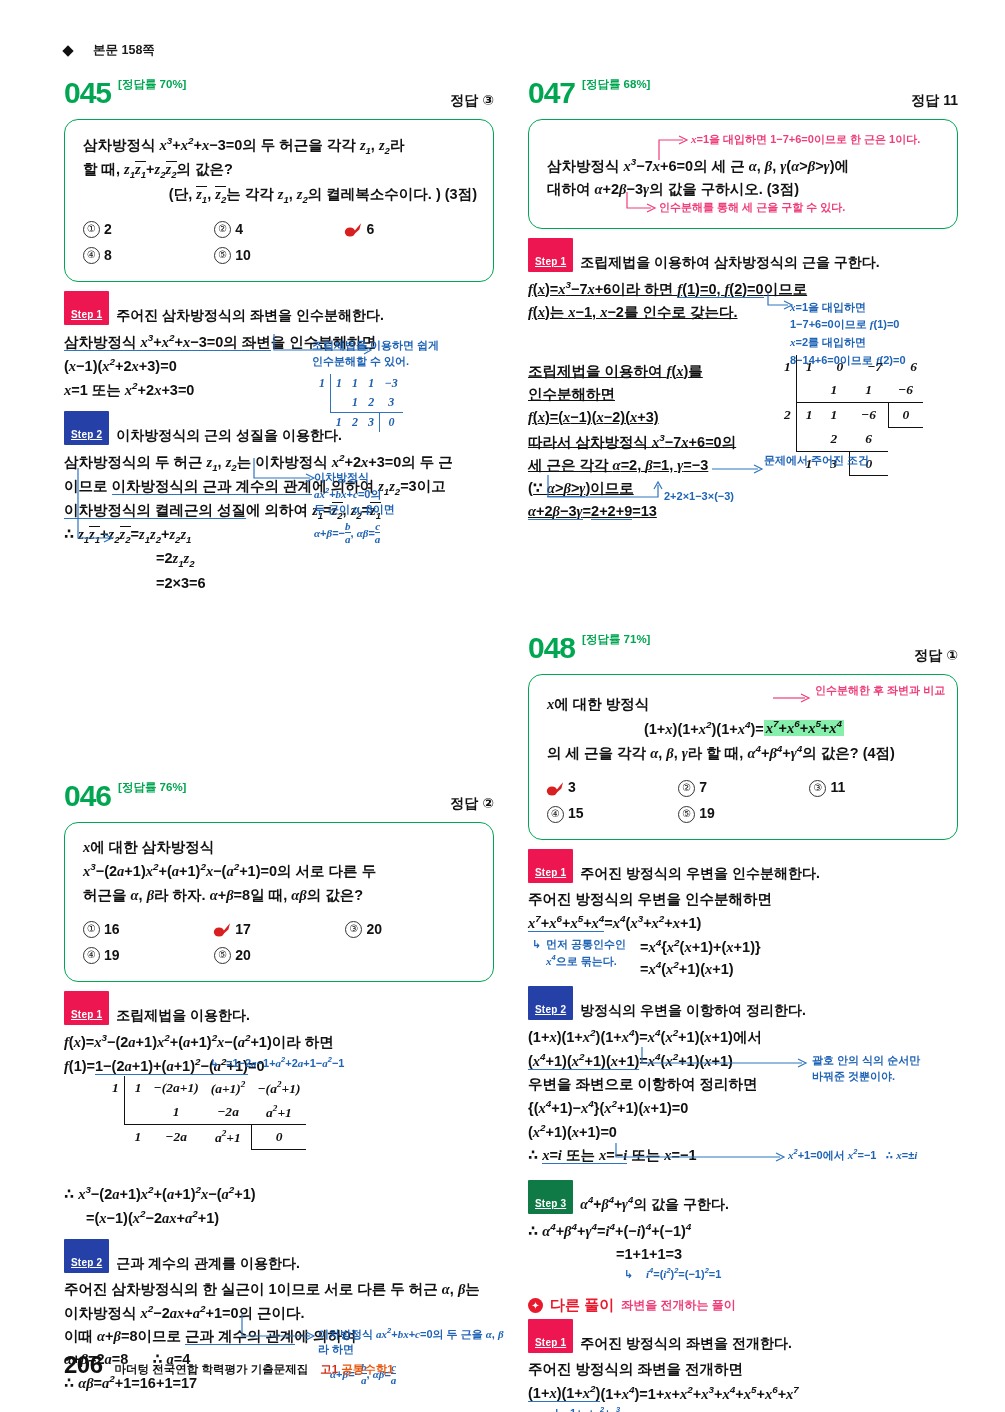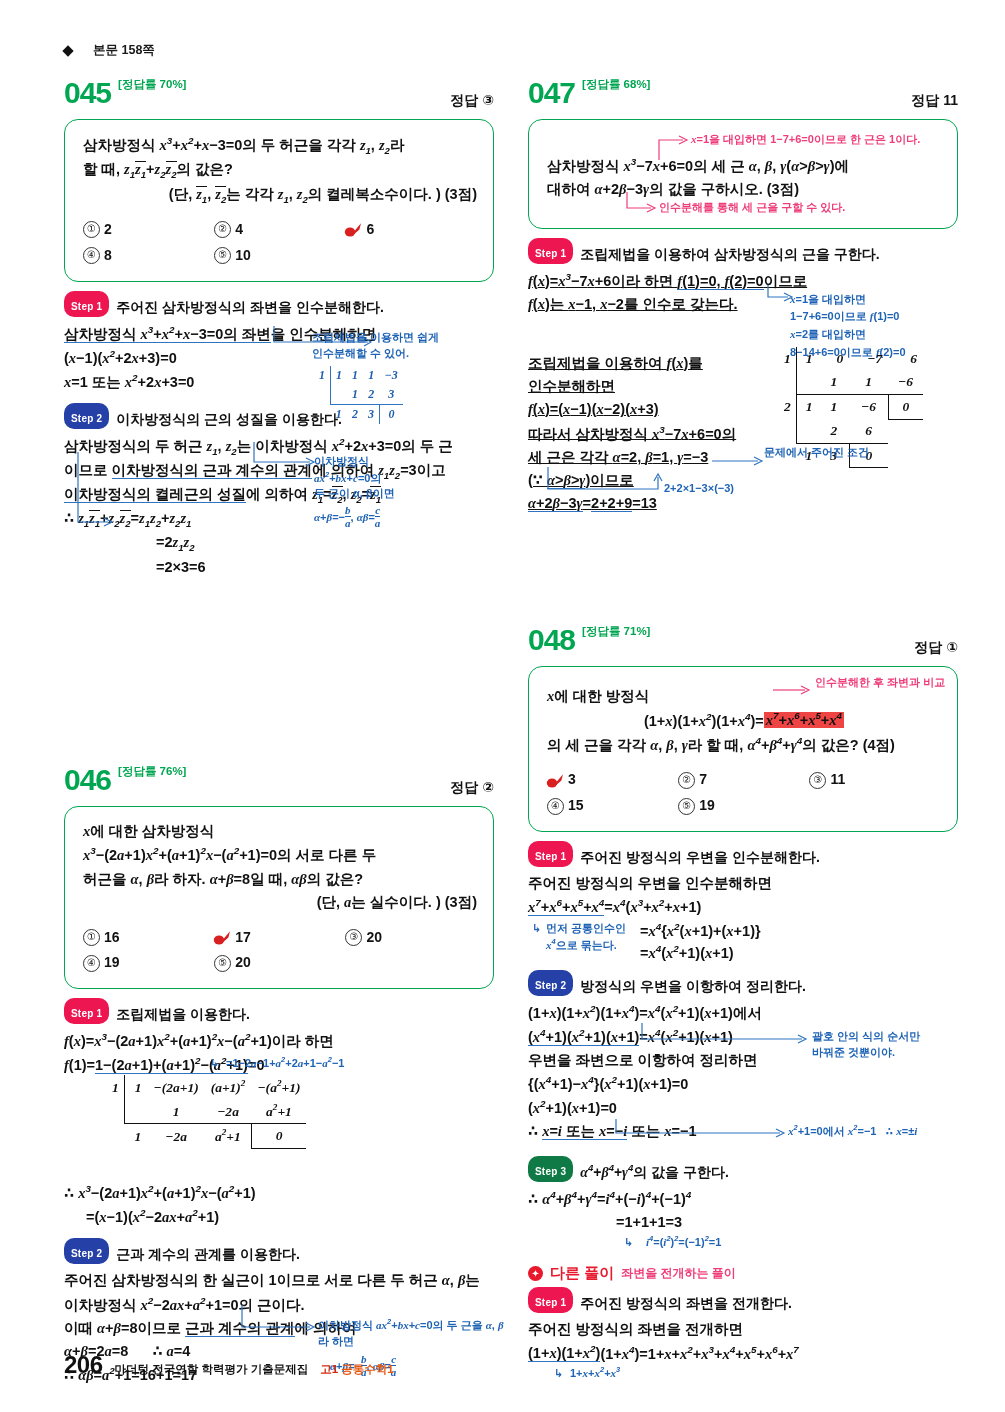--- a/index.html
+++ b/index.html
@@ -41,22 +41,22 @@
   .choices{margin-top:10px;}
   .crow{display:flex;font-size:14px;font-weight:600;line-height:1.85;}
   .crow .c{width:33.3%;display:flex;align-items:center;gap:4px;}
   .cnum{display:inline-block;width:15px;height:15px;border:1.1px solid #333;border-radius:50%;
         font-size:10px;line-height:14px;text-align:center;font-weight:400;}
   .check{display:inline-block;width:17px;height:15px;position:relative;}
   .check svg{position:absolute;left:-1px;top:0;}
 
   
   .step{display:inline-block;color:#fff;font-size:10px;font-weight:700;
-        padding:8px 7px 3px;border-radius:10px;margin-right:7px;letter-spacing:0.2px;
-        position:relative;top:-2px;}
+        padding:16px 7px 3px;border-radius:1px;margin-right:7px;letter-spacing:0.2px;
+        position:relative;top:-2px;text-decoration:underline;}
   .step.s1{background:#ed1651;}
   .step.s2{background:#2540a6;}
   .step.s3{background:#0f7a45;}
   .step-line{font-size:14px;font-weight:700;color:#111;margin:11px 0 3px;line-height:1.5;}
 
   
   .sol{font-size:14.5px;line-height:1.6;color:#111;font-weight:600;}
   .m{font-style:italic;font-family:"Liberation Serif","DejaVu Serif",serif;}
   sup{font-size:.68em;vertical-align:super;font-style:italic;}
   sub{font-size:.66em;vertical-align:sub;font-style:italic;}
@@ -74,21 +74,21 @@
   .syn td{padding:1px 6px;text-align:center;white-space:nowrap;}
   .syn .lead{font-style:italic;padding-right:5px;}
   .bl{border-left:1.3px solid #111;}
   .bb{border-bottom:1.3px solid #111;}
   .syn.blue{color:#1f5fae;font-size:12px;}
   .syn.blue td{padding:0px 5px;}
   .syn.blue .bl{border-left:1.2px solid #2e74c0;}
   .syn.blue .bb{border-bottom:1.2px solid #2e74c0;}
 
   
-  .hl{background:#ef4444;padding:0 2px;}
+  .hl{background:#86efac;padding:0 2px;}
 
   
   .other{display:flex;align-items:center;gap:7px;margin:14px 0 6px;}
   .other .star{width:15px;height:15px;border-radius:50%;background:#e8192c;color:#fff;
      font-size:10px;line-height:15px;text-align:center;font-weight:700;}
   .other .t1{color:#e8192c;font-size:15px;font-weight:700;}
   .other .t2{color:#ee3d7a;font-size:12px;font-weight:600;}
 
   
   .footer{position:absolute;left:64px;bottom:33px;display:flex;align-items:baseline;gap:12px;}
@@ -249,21 +249,20 @@
         <span class="rate">[정답률 76%]</span>
         <span class="ans">
           <span class="lab">정답</span><span>②</span>
         </span>
       </div>
 
       <div class="qbox">
         <div class="qline"><span class="m">x</span>에 대한 삼차방정식</div>
         <div class="qline"><span class="m">x</span><sup>3</sup>−(2<span class="m">a</span>+1)<span class="m">x</span><sup>2</sup>+(<span class="m">a</span>+1)<sup>2</sup><span class="m">x</span>−(<span class="m">a</span><sup>2</sup>+1)=0의 서로 다른 두</div>
         <div class="qline">허근을 <span class="m">α</span>, <span class="m">β</span>라 하자. <span class="m">α</span>+<span class="m">β</span>=8일 때, <span class="m">αβ</span>의 값은?</div>
-        <div class="qline right">(단, <span class="m">a</span>는 실수이다. ) (3점)</div>
         <div class="choices">
           <div class="crow">
             <span class="c">
                 <span class="cnum">①</span>
                 <span>16</span>
               </span>
             <span class="c">
               <span class="check">
                   <svg width="19" height="16" viewBox="0 0 19 16">
                     <ellipse cx="6" cy="10" rx="5.2" ry="4.6" fill="#d92020"></ellipse>

